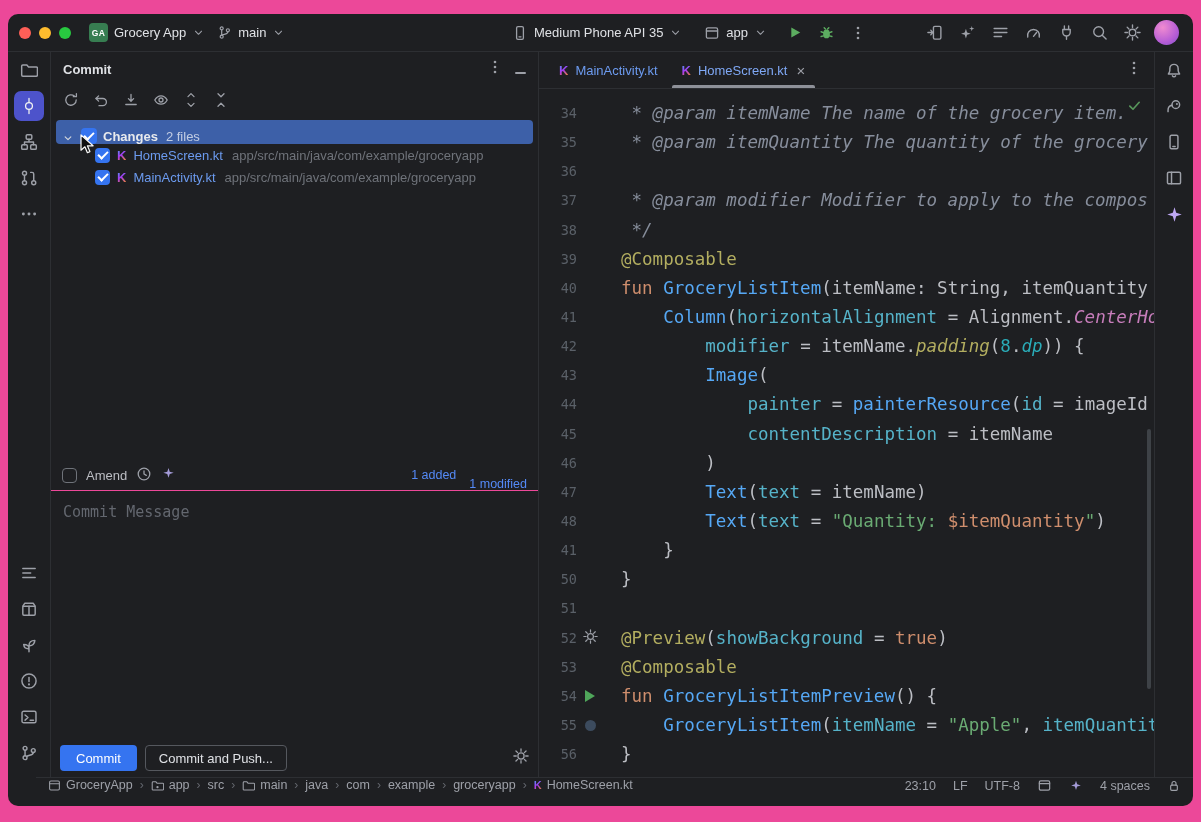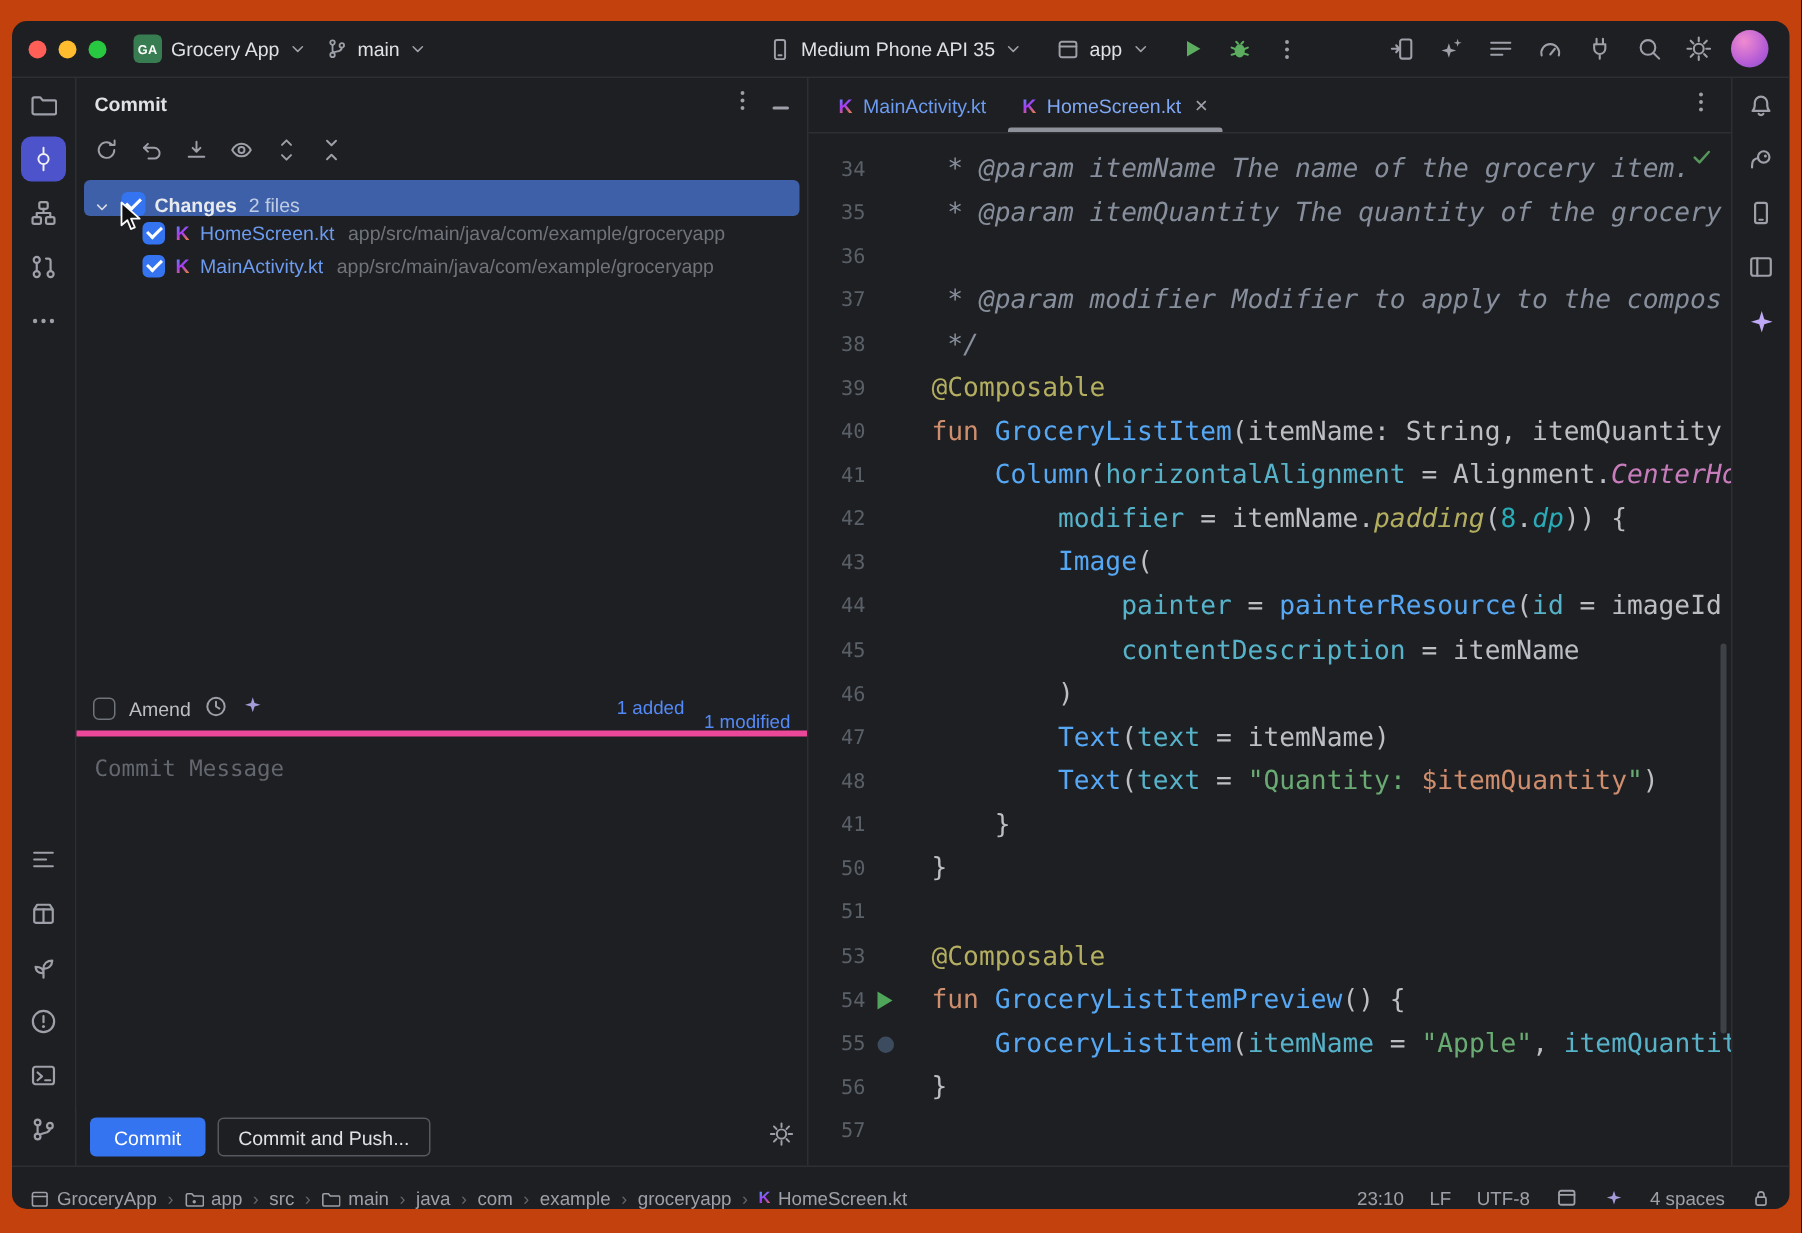--- a/index.html
+++ b/index.html
@@ -1,16 +1,16 @@
 <!DOCTYPE html>
 <html><head>
 <meta charset="utf-8">
 <style>
   html,body{margin:0;padding:0;background:#000;}
-  .stage{position:relative;width:1201px;height:822px;background:#c2410c;overflow:hidden;font-family:"Liberation Sans",sans-serif;-webkit-font-smoothing:antialiased;}
+  .stage{position:relative;width:1201px;height:822px;background:#ec4899;overflow:hidden;font-family:"Liberation Sans",sans-serif;-webkit-font-smoothing:antialiased;}
   .window{position:absolute;left:8px;top:14px;width:1185px;height:792px;background:#1E1F22;border-radius:10px;overflow:hidden;display:flex;flex-direction:column;}
 
   
   svg.ic path,svg.ic rect,svg.ic circle,svg.ic line,svg.ic ellipse,svg.ic polyline{stroke:#9DA0A8;fill:none;stroke-width:1.3;stroke-linecap:round;stroke-linejoin:round;}
   svg.ic .fl{fill:#9DA0A8;stroke:none;}
   svg.grn path,svg.grn ellipse,svg.grn line{stroke:#5CAD60;fill:none;stroke-width:1.3;stroke-linecap:round;}
   svg.grn .fl{fill:#5CAD60;stroke:none;}
   svg.sparkle .fl{fill:#BFA8F5;stroke:none;}
   svg.sparkle-gray .fl{fill:#A49BD8;stroke:none;}
 
@@ -57,21 +57,21 @@
   .changes-label{color:#E8EAED;font-weight:600;}
   .changes-count{color:rgba(255,255,255,.68);margin-left:2px;}
   .file-row{height:22px;display:flex;align-items:center;gap:7px;padding-left:44px;}
   .file-name{color:#6C9BF0;}
   .file-path{color:#6F737A;margin-left:2px;}
   .kicon{font-weight:800;font-size:13px;line-height:1;background:linear-gradient(150deg,#4C9CF5 0%,#A839F5 48%,#F08A1A 95%);-webkit-background-clip:text;background-clip:text;color:transparent;display:inline-block;}
   .cp-amend{height:30px;flex:0 0 30px;display:flex;align-items:center;gap:9px;padding:0 11px;color:#BCBEC4;font-size:13px;justify-content:flex-end;}
   .spacer{flex:1;}
   .stat-added,.stat-mod{color:#548AF7;font-size:12.5px;}
   .stat-mod{margin-left:4px;margin-top:17px;}
-  .cp-message{flex:0 0 224px;border:none;border-top:4px solid #ec4899;outline:none;background:#1E1F22;resize:none;padding:12px 12px;font-family:"DejaVu Sans Mono",monospace;font-size:15px;color:#BCBEC4;}
+  .cp-message{flex:0 0 224px;border:none;border-top:1px solid #ec4899;outline:none;background:#1E1F22;resize:none;padding:12px 12px;font-family:"DejaVu Sans Mono",monospace;font-size:15px;color:#BCBEC4;}
   .cp-message::placeholder{color:#63676F;}
   .cp-buttons{height:38px;flex:0 0 38px;display:flex;align-items:center;gap:8px;padding:0 9px;}
   .btn-primary{background:#3574F0;color:#fff;border:none;border-radius:4px;height:26px;padding:0 16px;font-size:13px;font-family:inherit;}
   .btn-secondary{background:transparent;color:#DFE1E5;border:1px solid #55585E;border-radius:4px;height:26px;padding:0 13px;font-size:13px;font-family:inherit;}
 
   
   .editor{flex:1;display:flex;flex-direction:column;position:relative;min-width:0;}
   .tabbar{height:36px;flex:0 0 36px;display:flex;align-items:center;padding-left:8px;border-bottom:1px solid #2D2F33;}
   .tab{height:36px;display:flex;align-items:center;gap:7px;padding:0 12px;position:relative;font-size:13px;}
   .tab .tab-label{color:#6C9BF0;}
@@ -95,21 +95,21 @@
   .tok-tpl{color:#CF8E6D;}
   .tok-def{color:#BCBEC4;}
   .tok-ext{color:#B3AE60;font-style:italic;}
   .tok-dp{color:#2AACB8;font-style:italic;}
   .g-run{width:0;height:0;border-left:10px solid #4FA65A;border-top:6px solid transparent;border-bottom:6px solid transparent;}
   .g-dot{width:11px;height:11px;border-radius:50%;background:#3C4B5E;}
   .scroll-thumb{position:absolute;right:3px;top:340px;width:4px;height:260px;background:#5A5E66;opacity:.55;border-radius:2px;}
   .inspect-check{position:absolute;right:12px;top:4px;}
 
   
-  .statusbar{height:28px;flex:0 0 28px;display:flex;align-items:flex-end;padding:0 12px;border-top:1px solid #2D2F33;font-size:12.5px;color:#9DA0A8;}
+  .statusbar{height:28px;flex:0 0 28px;display:flex;align-items:flex-start;padding:0 12px;border-top:1px solid #2D2F33;font-size:12.5px;color:#9DA0A8;margin-left:28px;}
   .crumbs{display:flex;align-items:center;gap:7px;white-space:nowrap;}
   .crumb{display:flex;align-items:center;gap:5px;}
   .crumb-sep{color:#63666D;font-size:12px;}
   .sb-right{margin-left:auto;display:flex;align-items:center;gap:17px;}
   .sb-right>span{display:flex;align-items:center;}
   .mouse-cursor{position:absolute;left:80px;top:134px;z-index:99;}
 </style>
 </head>
 <body>
 
@@ -516,20 +516,30 @@
                 <span class="ln">50</span>
                 <span class="gut"></span>
                 <span class="ct"><span class="tok-def">}</span></span>
               </div>
               <div class="code-line">
                 <span class="ln">51</span>
                 <span class="gut"></span>
                 <span class="ct"></span>
               </div>
               <div class="code-line">
+                <span class="ln">52</span>
+                <span class="gut">
+                  <span><svg class="ic" width="15" height="15" viewBox="0 0 16 16">
+                      <circle cx="8" cy="8" r="3.1"></circle>
+                      <path d="M8 .9v2.4M8 12.7v2.4M.9 8h2.4M12.7 8h2.4M2.95 2.95l1.7 1.7M11.35 11.35l1.7 1.7M2.95 13.05l1.7-1.7M11.35 4.65l1.7-1.7"></path>
+                    </svg></span>
+                </span>
+                <span class="ct"><span class="tok-ann">@Preview</span><span class="tok-def">(</span><span class="tok-named">showBackground</span><span class="tok-def"> = </span><span class="tok-kw">true</span><span class="tok-def">)</span></span>
+              </div>
+              <div class="code-line">
                 <span class="ln">53</span>
                 <span class="gut"></span>
                 <span class="ct"><span class="tok-ann">@Composable</span></span>
               </div>
               <div class="code-line">
                 <span class="ln">54</span>
                 <span class="gut">
                   <span class="g-run"></span>
                 </span>
                 <span class="ct"><span class="tok-kw">fun</span><span class="tok-def"> </span><span class="tok-fn">GroceryListItemPreview</span><span class="tok-def">() {</span></span>

